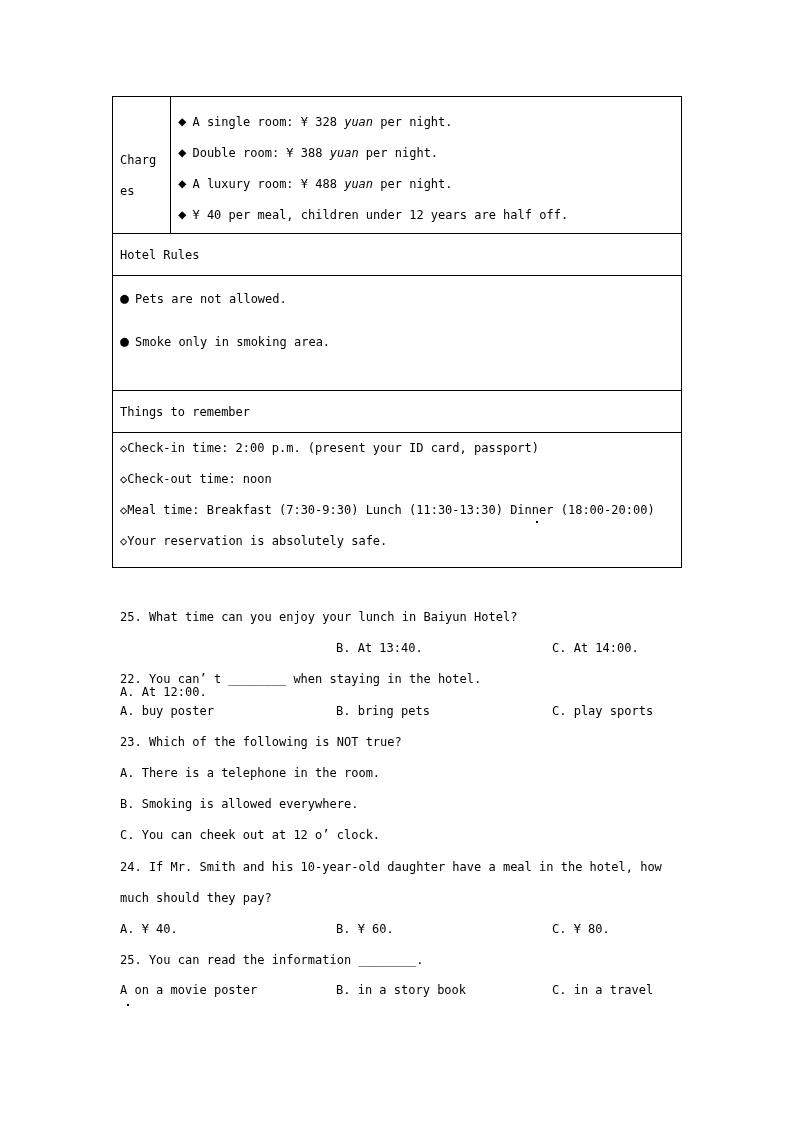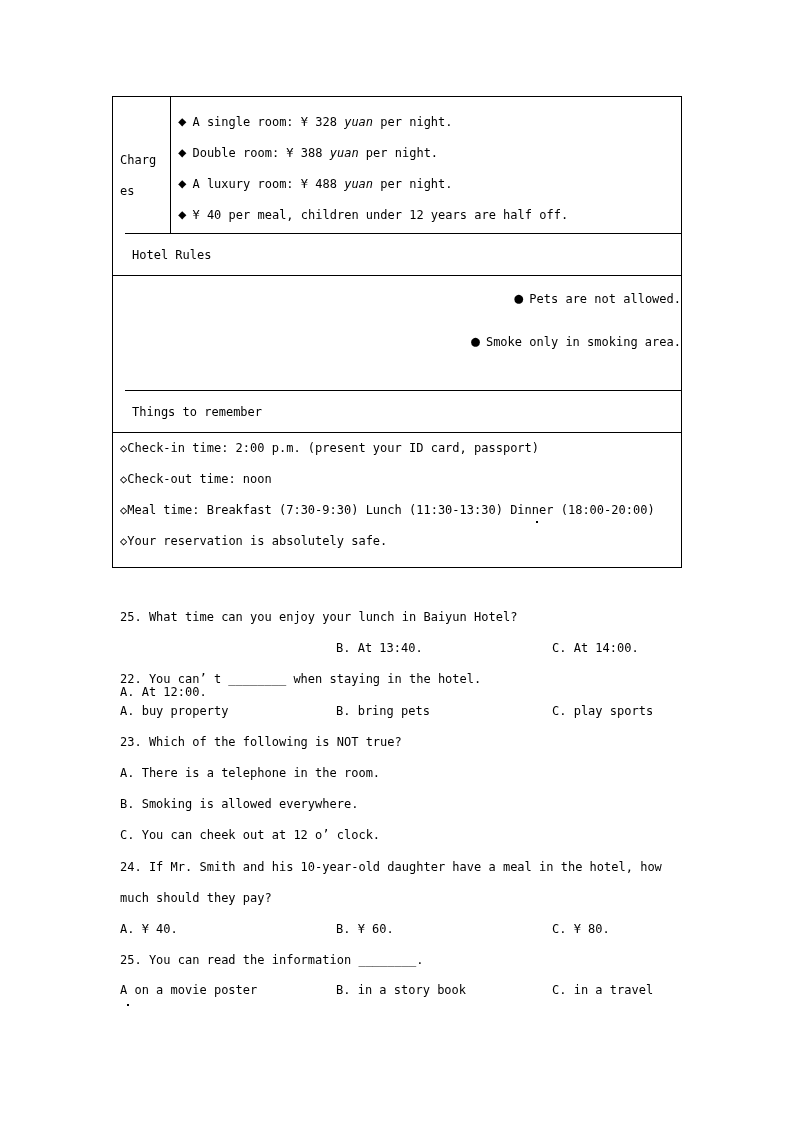--- a/index.html
+++ b/index.html
@@ -4,22 +4,22 @@
 <style>
   html, body { margin:0; padding:0; background:#fff; }
   body { width:794px; height:1123px; position:relative; font-family:"DejaVu Sans Mono","Liberation Mono",monospace; font-size:12px; color:#000; }
   .tbl { position:absolute; left:112px; top:96px; width:570px; border:1px solid #000; box-sizing:border-box; }
   .row { border-top:1px solid #000; position:relative; box-sizing:border-box; }
   .row:first-child { border-top:none; }
   .charges { display:flex; height:136px; }
   .charges .lbl { width:58px; border-right:1px solid #000; box-sizing:border-box; padding-left:7px; padding-top:48px; line-height:31px; }
   .charges .items { padding-left:7px; padding-top:9px; }
   .line { height:31px; line-height:31px; white-space:nowrap; }
-  .hdr { height:42px; line-height:42px; padding-left:7px;margin-left:12px; }
-  .rules { height:115px; padding-left:7px; padding-top:7px; box-sizing:border-box;text-align:right; }
+  .hdr { height:42px; line-height:42px; padding-left:7px; }
+  .rules { height:115px; padding-left:7px; padding-top:7px; box-sizing:border-box; }
   .rules .line { height:30px; line-height:30px; }
   .rules .gap { height:13px; }
   .remember { height:135px; padding-left:7px; padding-top:0; box-sizing:border-box; }
   .dia { font-size:14px; margin-right:6px; }
   .dot { font-size:15px; margin-right:6px; }
   i { }
   .q { position:absolute; left:120px; width:570px; white-space:nowrap; }
   .opt { position:absolute; white-space:nowrap; }
   .stray { position:absolute; width:2px; height:2px; background:#000; }
 </style>
@@ -54,21 +54,21 @@
     <div class="line"><span>◇</span><span>Your reservation is absolutely safe.</span></div>
   </div>
 </div>
 
 <div class="q" style="top:610px;">25. What time can you enjoy your lunch in Baiyun Hotel?</div>
 <div class="opt" style="left:120px;top:641px;margin-top:44px;">A. At 12:00.</div>
 <div class="opt" style="left:336px;top:641px;">B. At 13:40.</div>
 <div class="opt" style="left:552px;top:641px;">C. At 14:00.</div>
 
 <div class="q" style="top:672px;">22. You can’ t ________ when staying in the hotel.</div>
-<div class="opt" style="left:120px;top:704px;">A. buy property</div>
+<div class="opt" style="left:120px;top:704px;">A. buy poster</div>
 <div class="opt" style="left:336px;top:704px;">B. bring pets</div>
 <div class="opt" style="left:552px;top:704px;">C. play sports</div>
 
 <div class="q" style="top:735px;">23. Which of the following is NOT true?</div>
 <div class="opt" style="left:120px;top:766px;">A. There is a telephone in the room.</div>
 <div class="opt" style="left:120px;top:797px;">B. Smoking is allowed everywhere.</div>
 <div class="opt" style="left:120px;top:828px;">C. You can cheek out at 12 o’ clock.</div>
 
 <div class="q" style="top:860px;">24. If Mr. Smith and his 10-year-old daughter have a meal in the hotel, how</div>
 <div class="q" style="top:891px;">much should they pay?</div>

